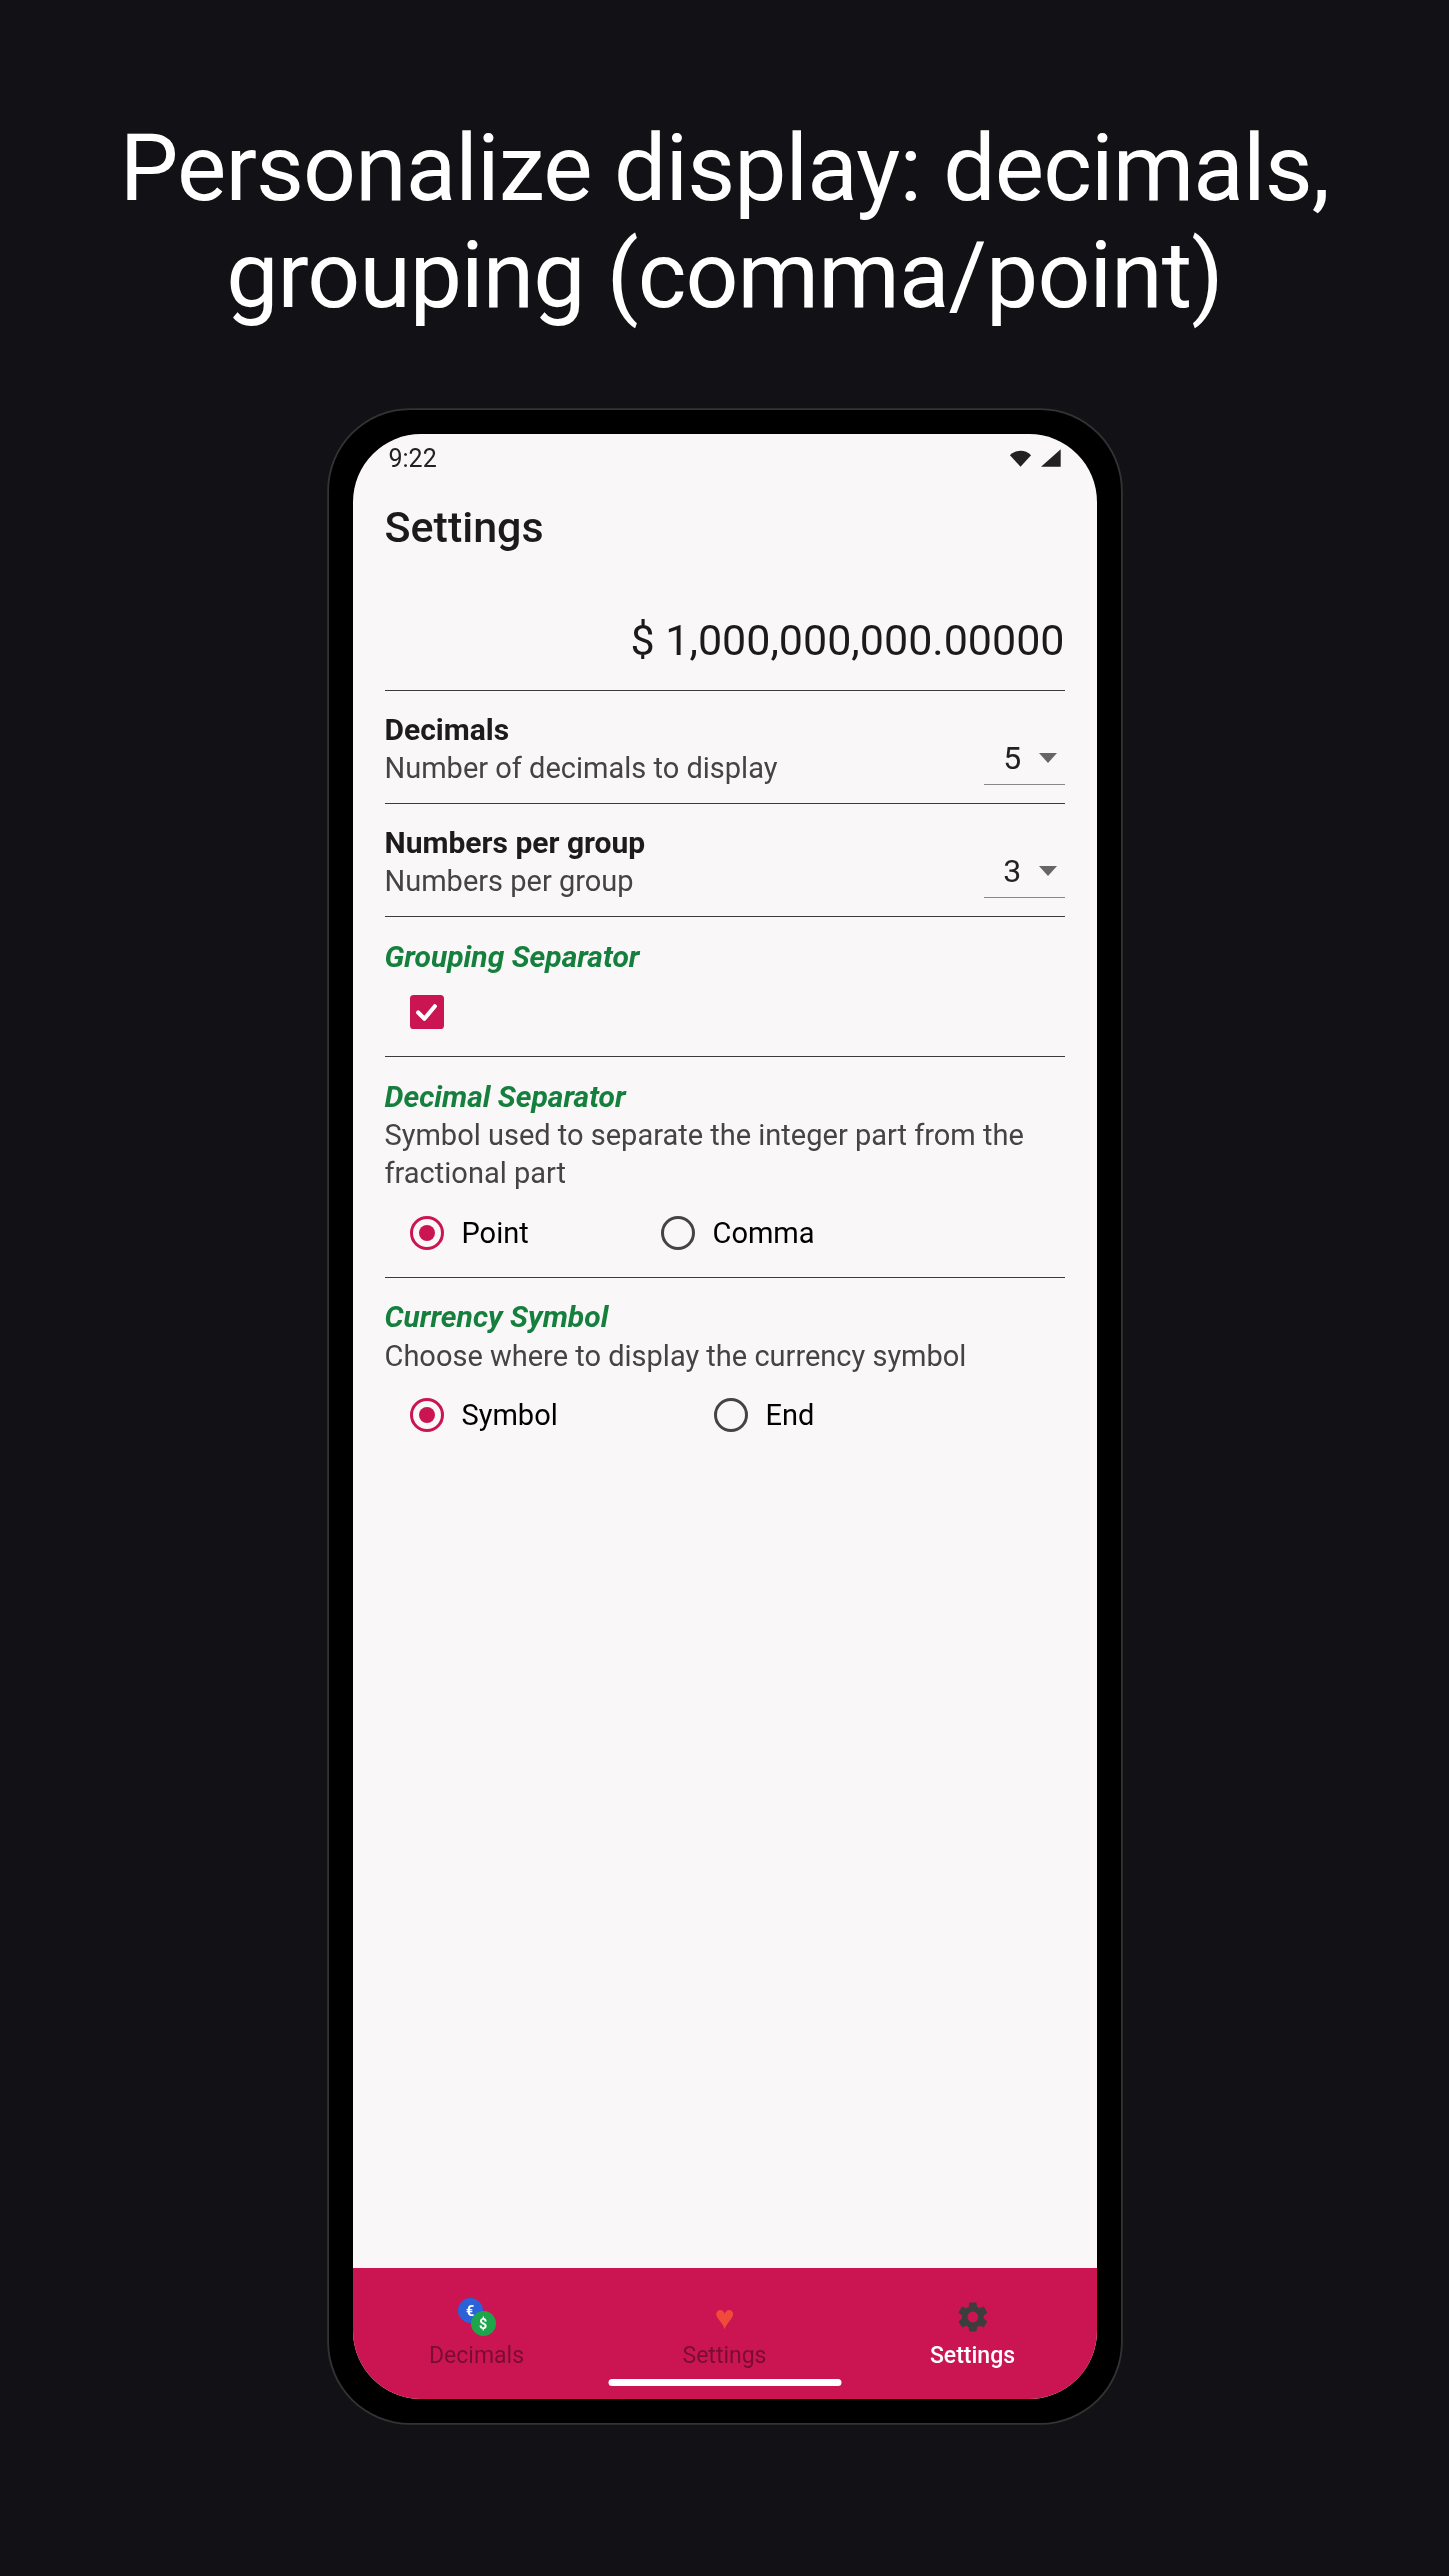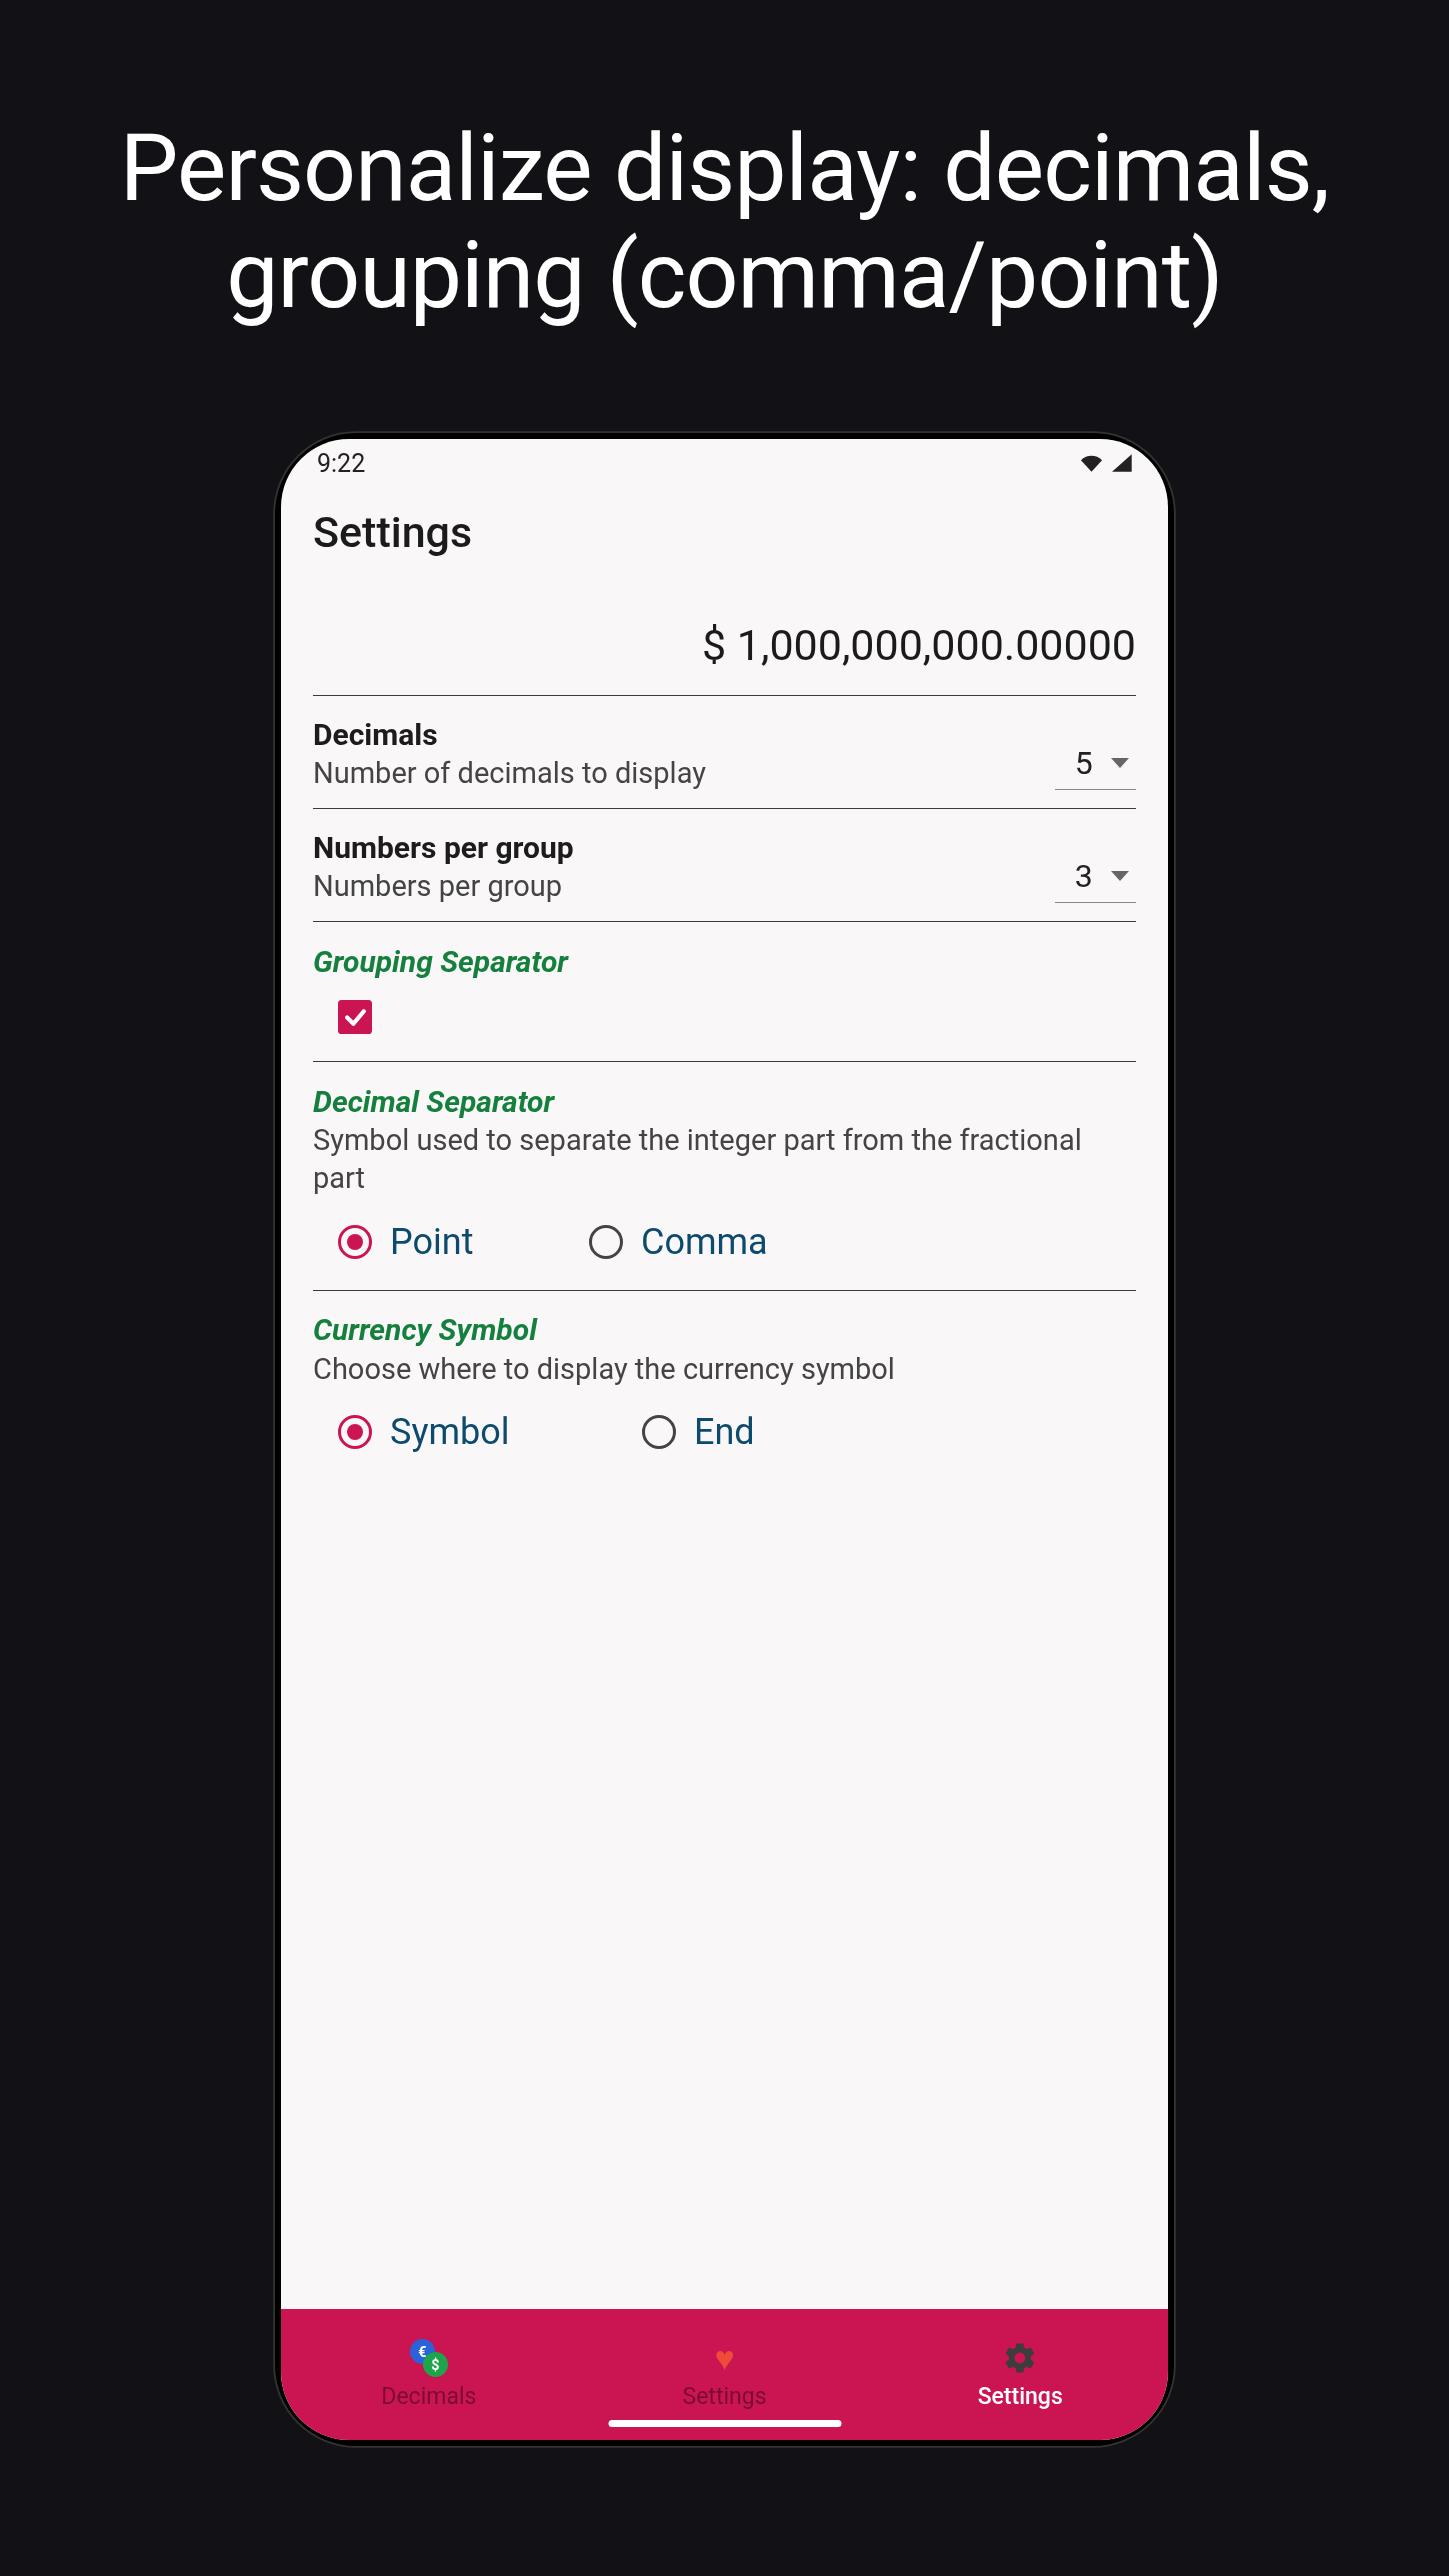--- a/index.html
+++ b/index.html
@@ -17,26 +17,26 @@
   .promo-headline {
     color: #fff;
     font-size: 93px;
     font-weight: 400;
     text-align: center;
     margin-top: 116px;
     line-height: 1.15;
     letter-spacing: -0.9px;
   }
   .phone-frame {
-    margin-top: 103px;
-    width: 899px;
+    margin-top: 80px;
+    width: 792px;
     height: 2013px;
     border-radius: 81px;
     background: #000;
-    padding: 6px;
+    padding: 24px;
     box-shadow: 0 0 0 1.8px #333;
     position: relative;
   }
   .phone-inner {
     width: 100%;
     height: 100%;
     border-radius: 68px;
     background: #faf7f8;
     overflow: hidden;
     position: relative;
@@ -139,21 +139,21 @@
     display: flex; align-items: center; justify-content: center;
     flex-shrink: 0;
   }
   .radio.selected { border-color: #cb1552; }
   .radio.selected::after {
     content: "";
     width: 16px; height: 16px;
     border-radius: 50%;
     background: #cb1552;
   }
-  .radio-label { font-size: 36px; color: #0c4a6e; text-align: center; }
+  .radio-label { font-size: 29px; color: #000000; text-align: center; }
   .section.last { border-bottom: none; }
   .bottom-nav {
     height: 131px;
     background: #cb1552;
     display: flex;
     position: relative;
   }
   .nav-item {
     flex: 1;
     display: flex;

